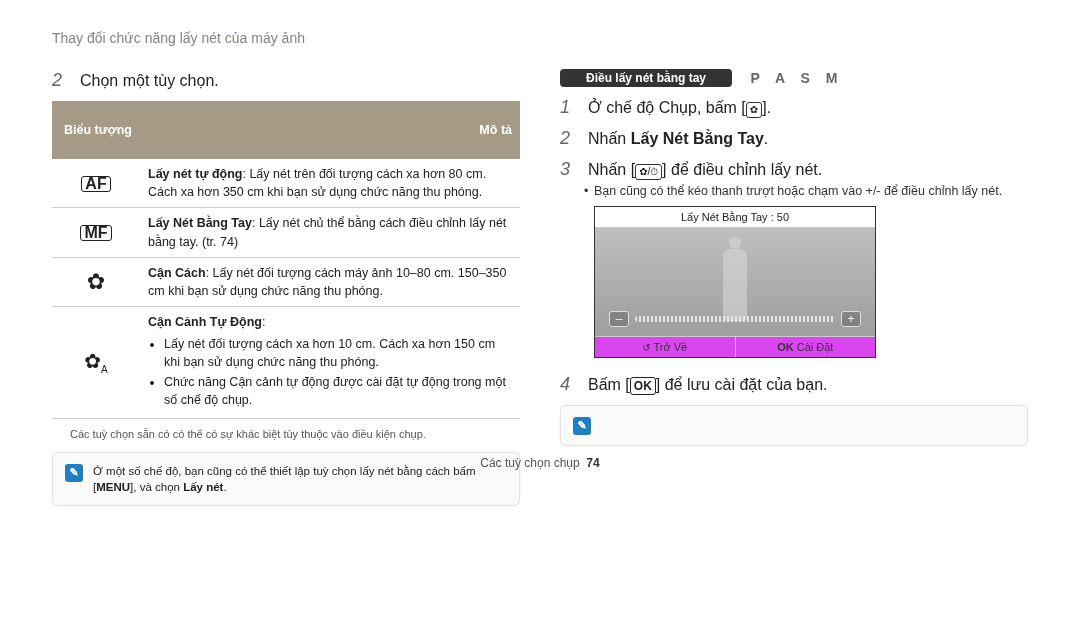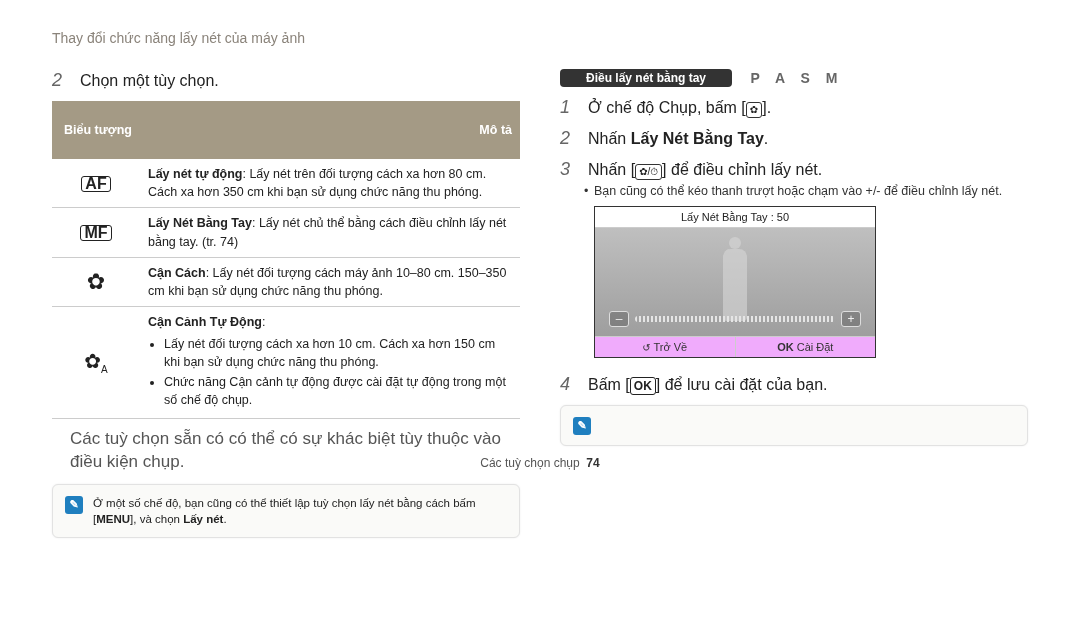--- a/index.html
+++ b/index.html
@@ -62,21 +62,21 @@
     padding: 6px 8px;
     vertical-align: top;
     border-bottom: 1px solid #ccc;
   }
   .tbl td.ic {
     text-align: center;
     vertical-align: middle;
     font-size: 18px;
   }
   .small-note {
-    font-size: 17px;
+    font-size: 11px;
     color: #555;
     margin: 8px 2px 10px 18px;
     line-height: 1.4;
   }
   .callout {
     display: flex;
     gap: 10px;
     border: 1px solid #e2e2e2;
     border-radius: 6px;
     background: #fafaf8;
@@ -224,21 +224,21 @@
     background: rgba(0,0,0,0.2);
   }
   .cam .track {
     flex: 1 1 auto;
     height: 6px;
     background: repeating-linear-gradient(90deg, #e5e5e5 0 2px, transparent 2px 4px);
     border-radius: 3px;
   }
   .cam .cam-foot {
     display: flex;
-    background: #f0abfc;
+    background: #d946ef;
     color: #333;
     border-top: 1px solid #ccc;
   }
   .cam .cam-foot > div {
     flex: 1;
     text-align: center;
     padding: 4px 0;
     font-size: 11px;
   }
   .cam .cam-foot > div:first-child { border-right: 1px solid #ccc; }

